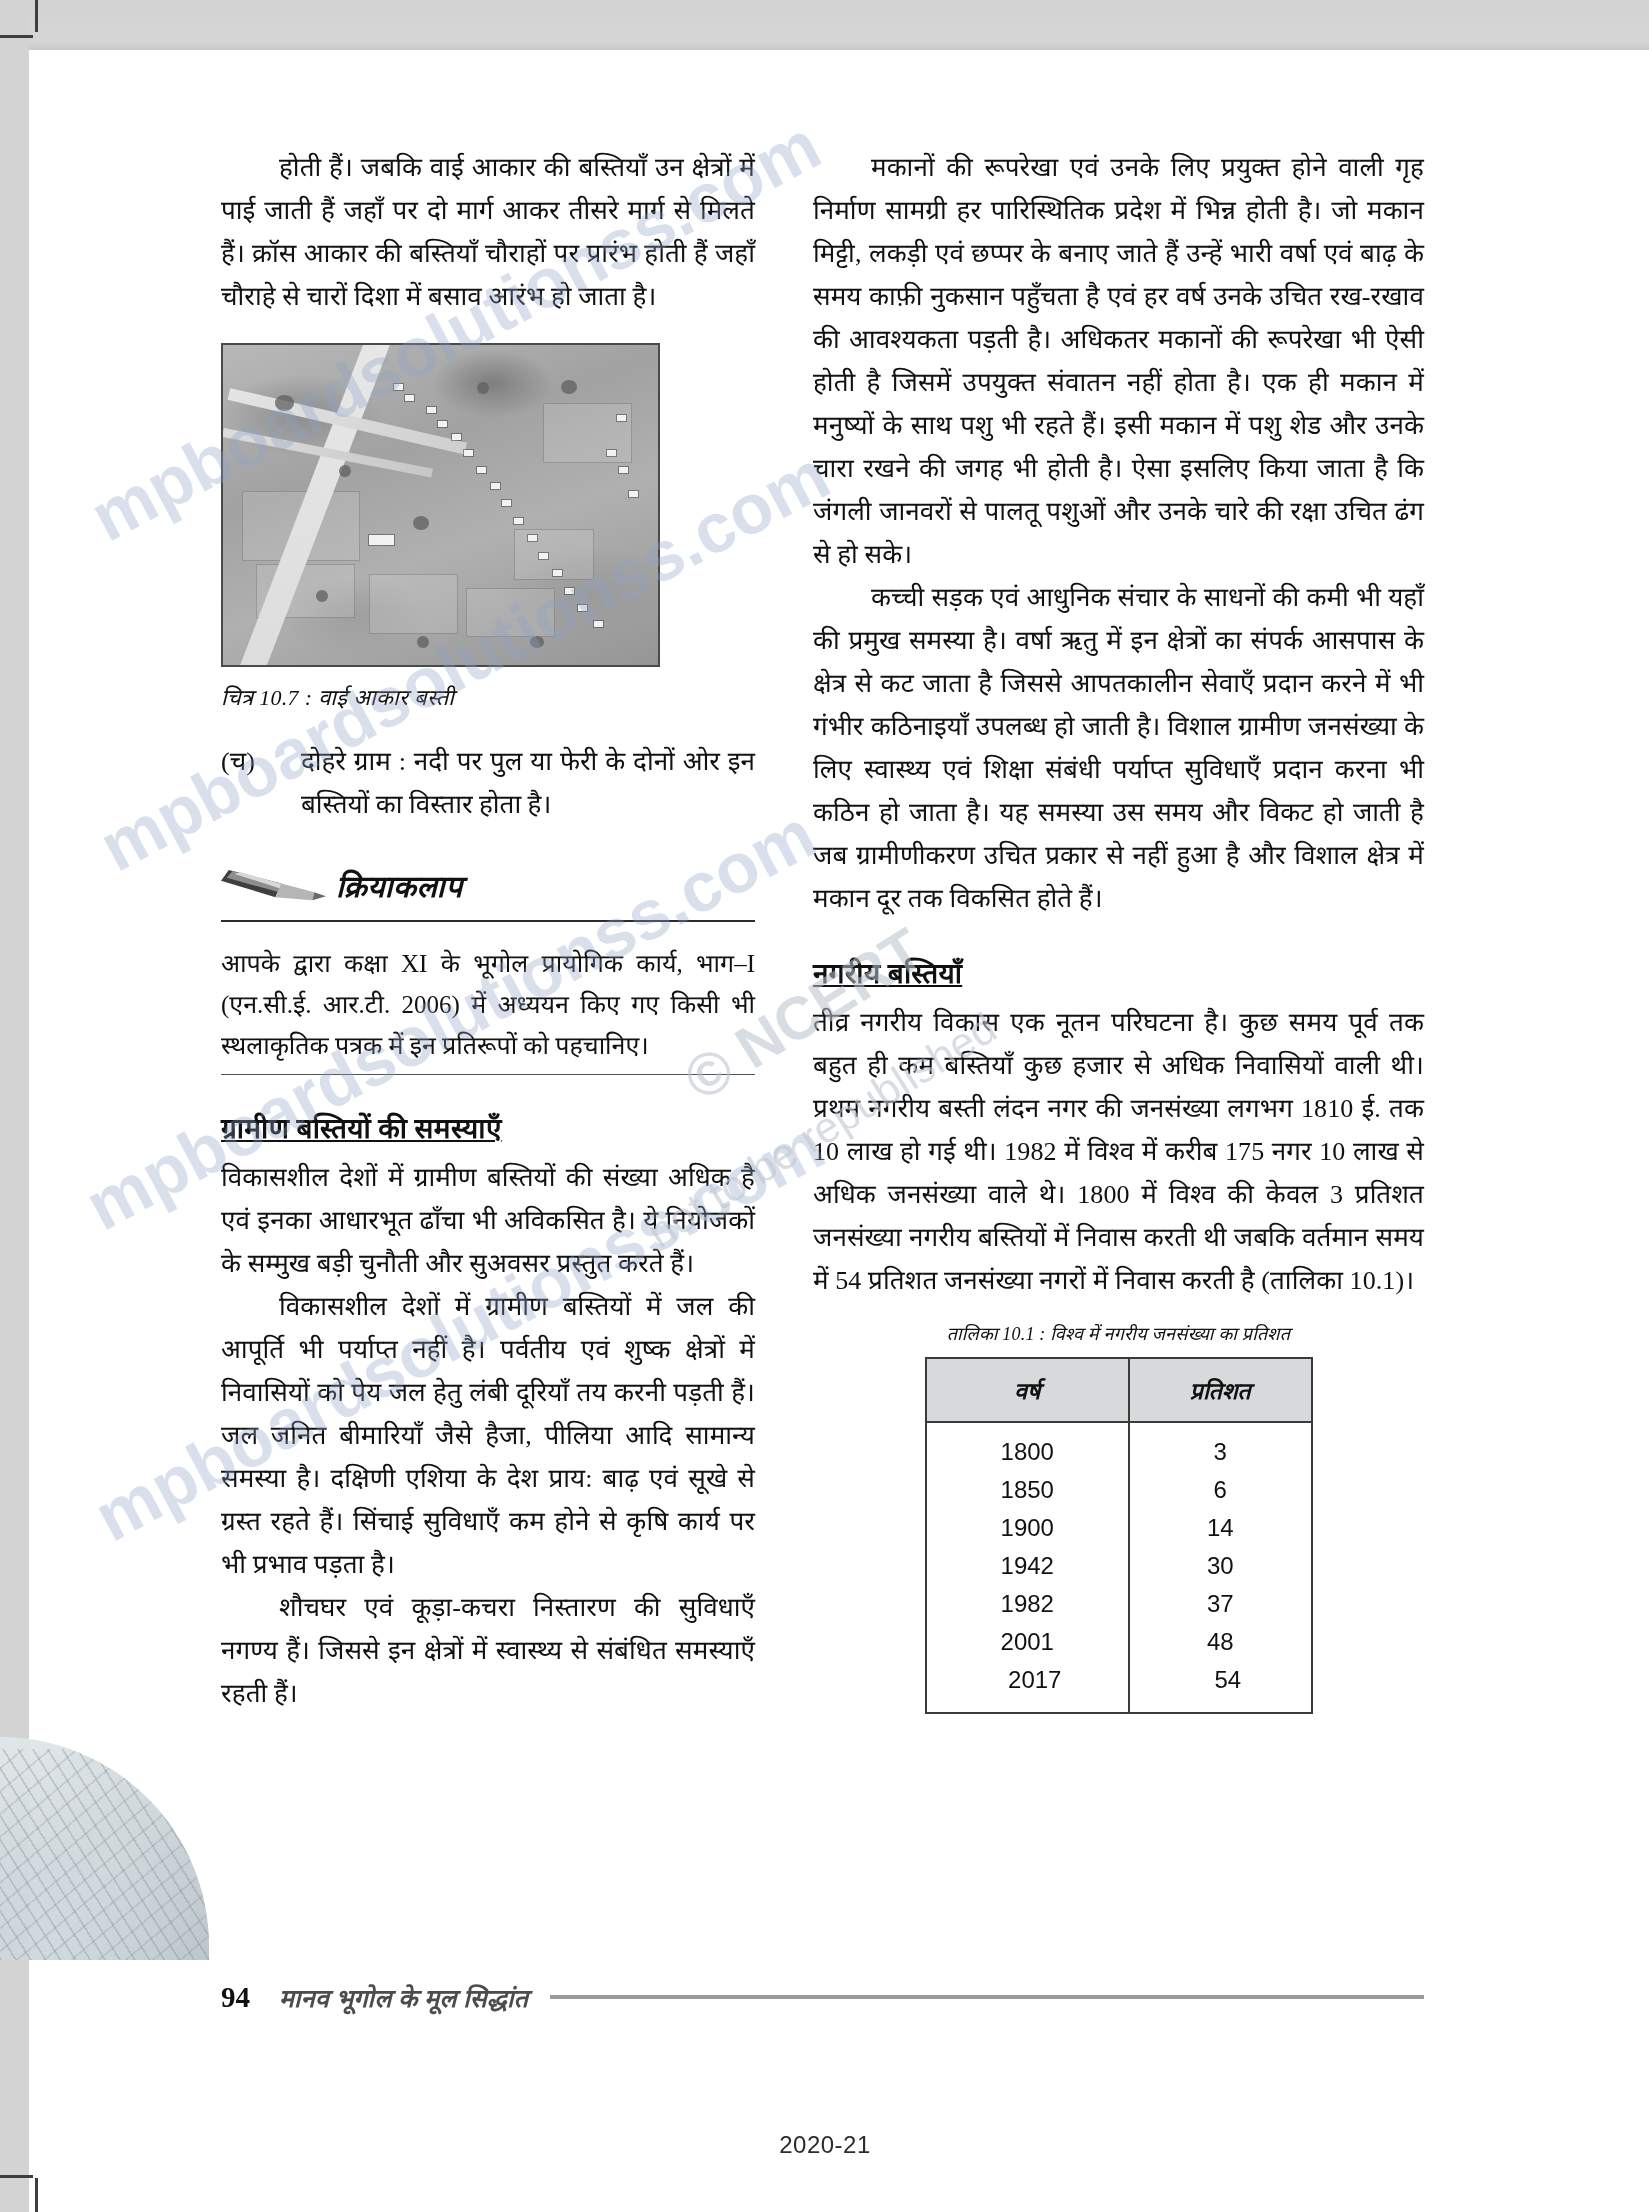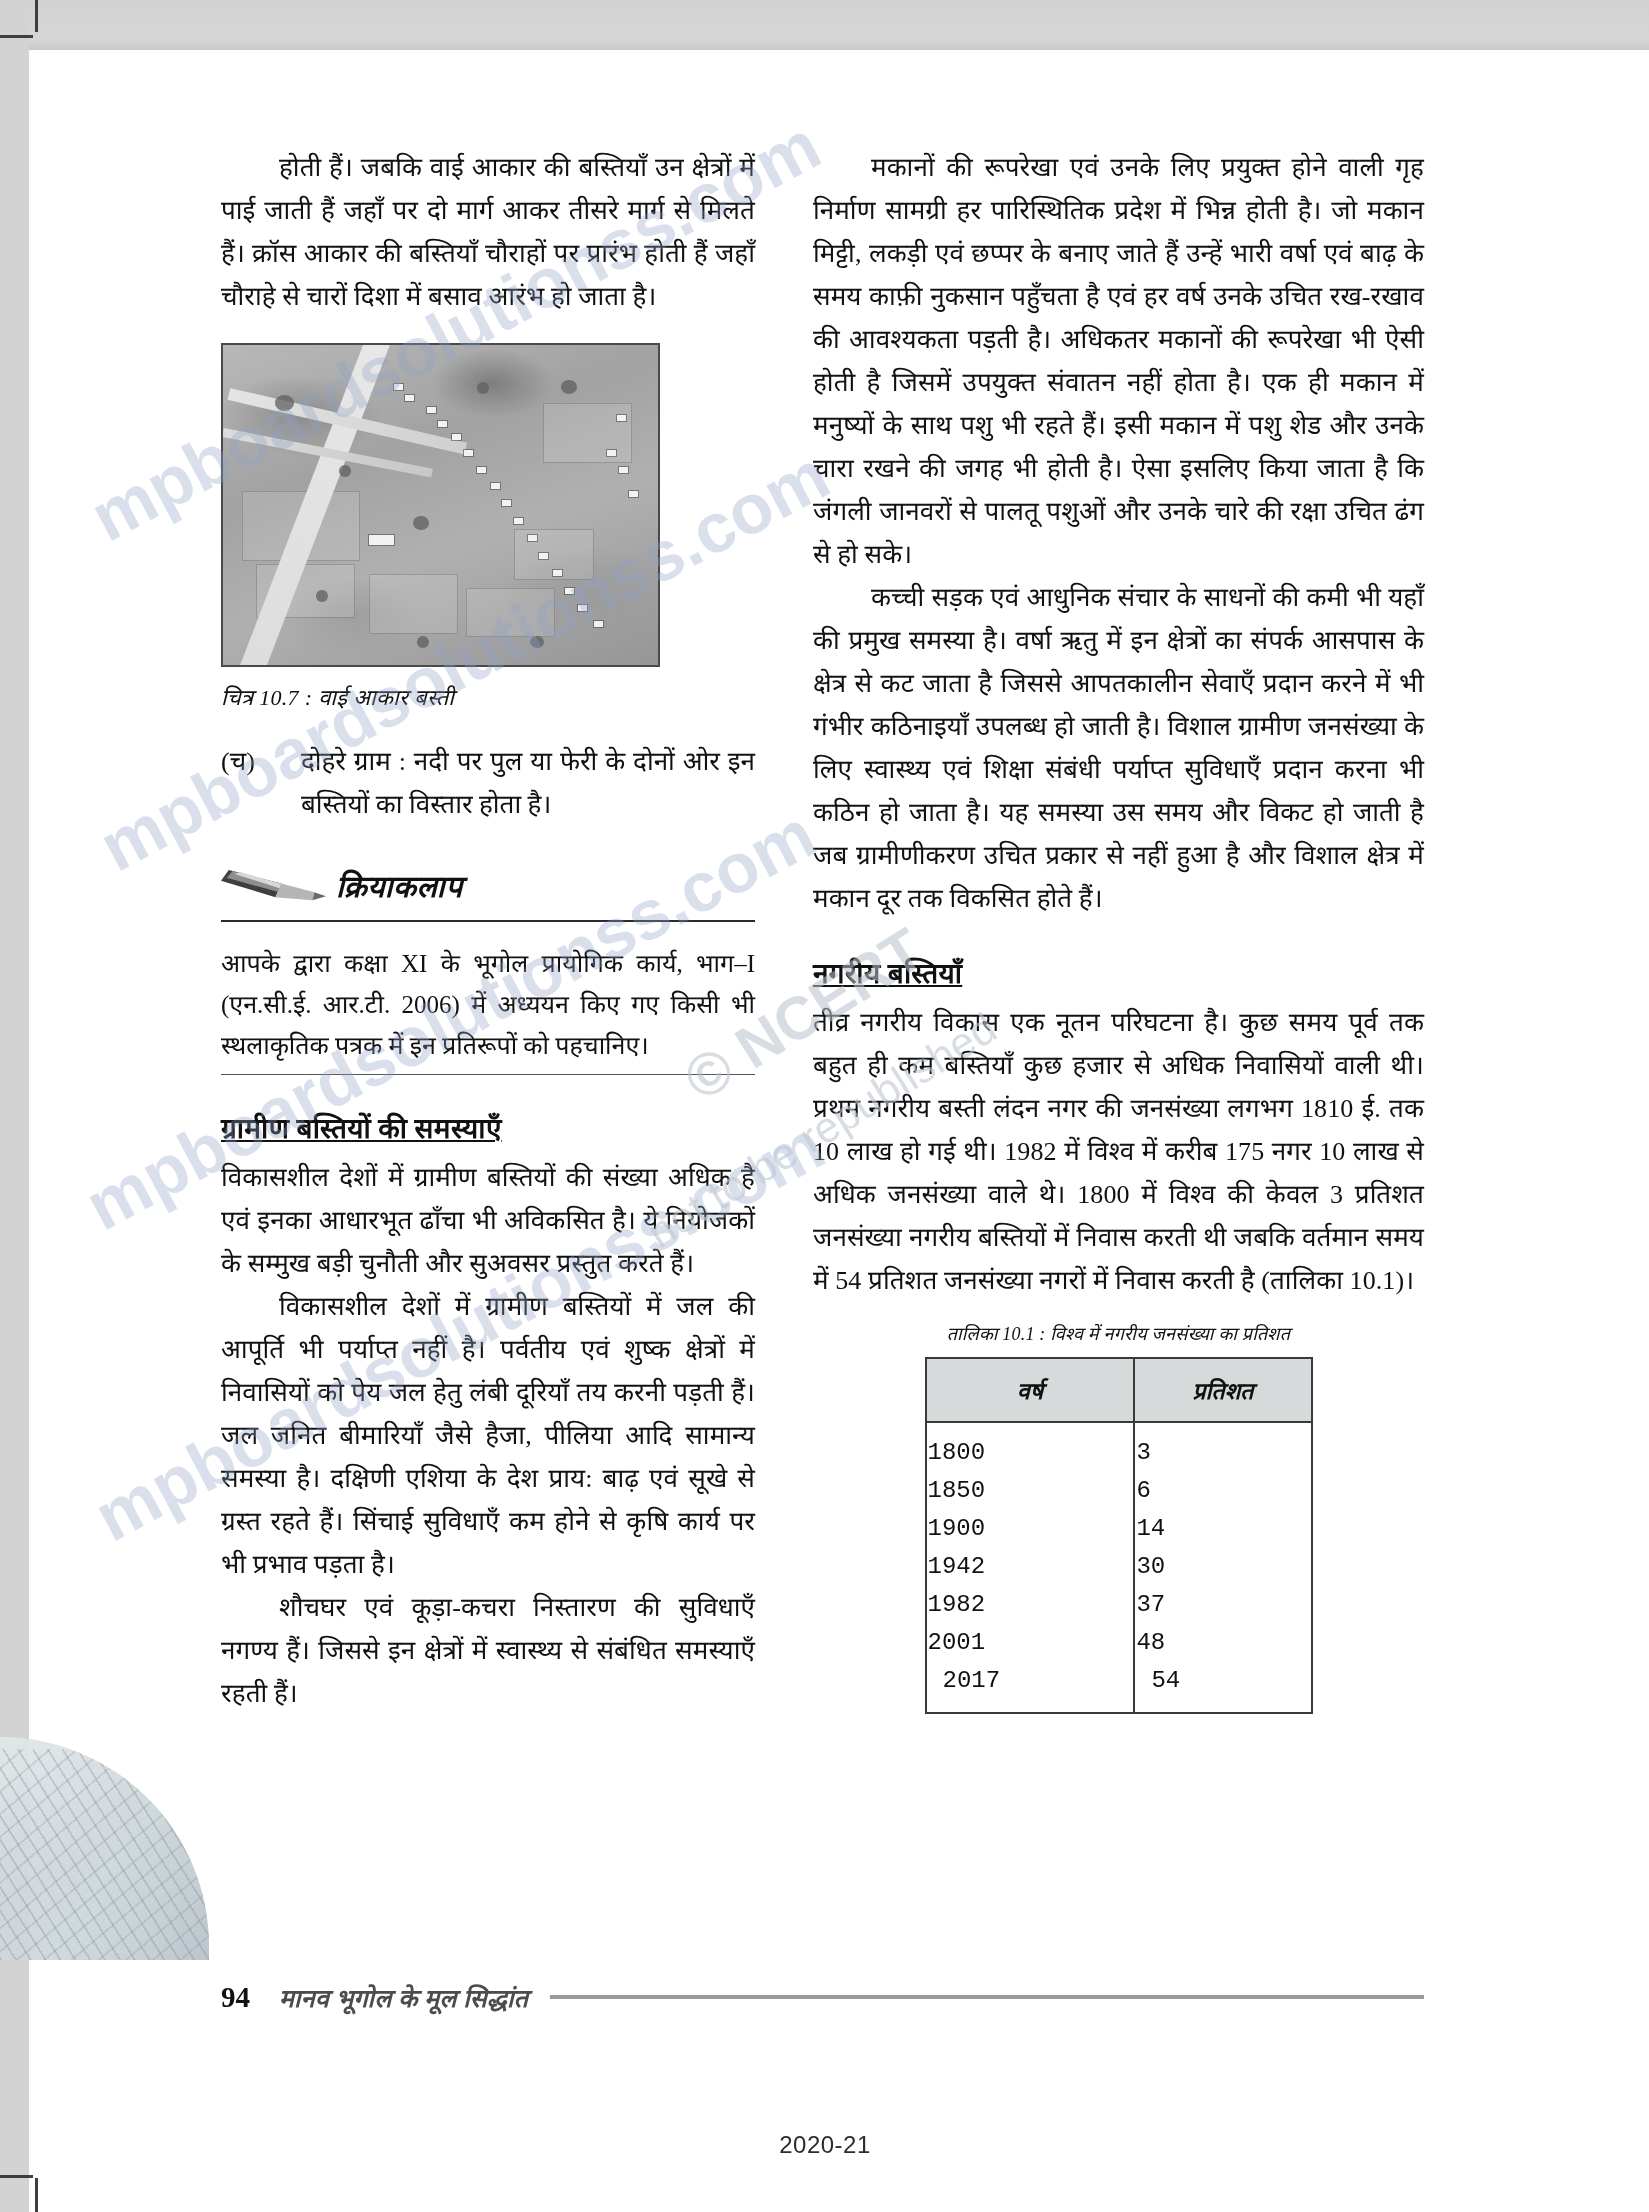--- a/index.html
+++ b/index.html
@@ -237,22 +237,23 @@
     background: #d6dadb;
     border: 2.9px solid #3a3a3a;
     font-style: italic;
     font-weight: bold;
     height: 60px;
     font-size: 23px;
   }
   table.data td {
     border-left: 2.9px solid #3a3a3a;
     border-right: 2.9px solid #3a3a3a;
+    text-align: center;
     height: 36px;
-    font-family: Liberation Mono, monospace;
+    font-family: Liberation Sans, sans-serif;
   }
   table.data tr.first td { padding-top: 11.6px; }
   table.data tr.last td { padding-bottom: 13.6px; border-bottom: 2.9px solid #3a3a3a; padding-left: 16px; }
 
   
   .page-footer {
     position: absolute;
     left: 221px; top: 1980px;
     width: 1203px;
     display: flex;

